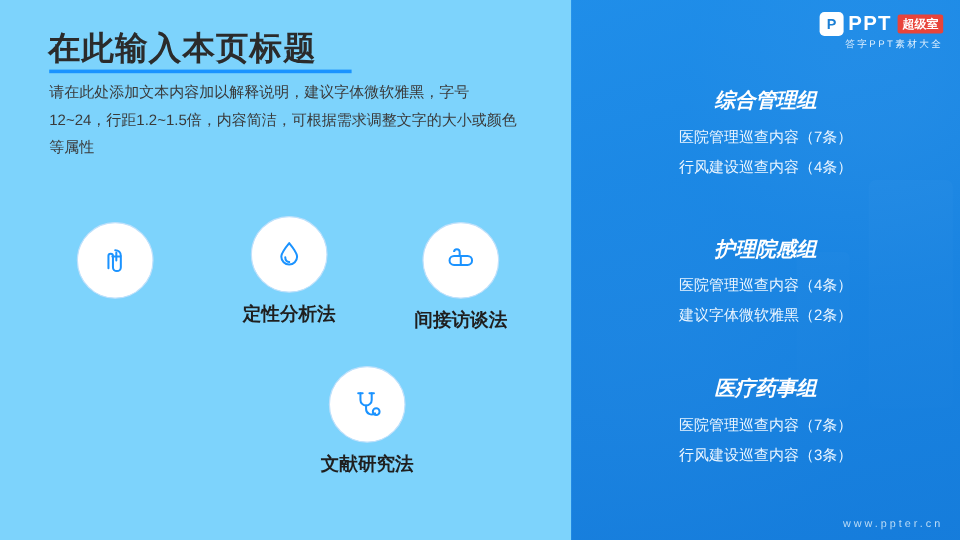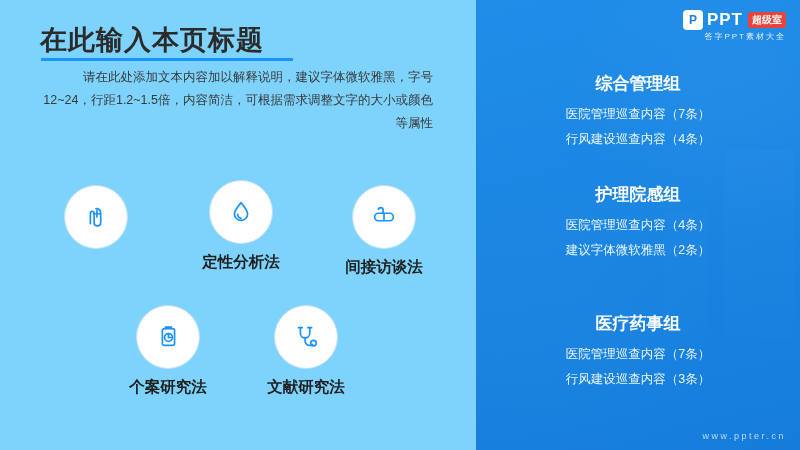--- a/index.html
+++ b/index.html
@@ -18,21 +18,21 @@
     position:absolute; left:40px; top:22px;
     font-size:27px; font-weight:bold; color:#2b2b2b;
     letter-spacing:1px;
   }
   .title-underline {
     position:absolute; left:41px; top:58px; width:252px; height:3px;
     background:#1b93ff;
   }
   .subtitle {
     position:absolute; left:41px; top:66px; width:392px;
-    font-size:12.5px; line-height:1.85; color:#3a3a3a;text-align:right;
+    font-size:12.5px; line-height:1.85; color:#3a3a3a;
   }
 
   
   .icon-item { position:absolute; text-align:center; }
   .circle {
     width:64px; height:64px; border-radius:50%;
     border:1.4px solid #bfe0fb; background:#ffffff;
     display:flex; align-items:center; justify-content:center;
     margin:0 auto;
   }
@@ -82,21 +82,21 @@
     margin-left:5px; background:#e8443a; color:#fff; font-size:10px;
     padding:1px 4px; border-radius:2px; font-weight:bold;
   }
   .logo-sub {
     position:absolute; right:14px; top:31px; color:#dff0ff;
     font-size:8px; letter-spacing:2px;
   }
 
   .group { position:absolute; left:0; width:324px; text-align:center; }
   .group-title {
-    font-size:17px; font-weight:bold; color:#ffffff; margin-bottom:11px;
+    font-size:17px; font-weight:bold; color:#ffffff; margin-bottom:11px;font-style:italic;
   }
   .group-line { font-size:12.5px; color:#eaf5ff; margin-bottom:8px; }
 
   .watermark {
     position:absolute; right:14px; bottom:9px;
     font-size:9px; color:#bcdcf6; letter-spacing:2.5px;text-align:right;
   }
 </style>
 </head>
 <body>
@@ -137,33 +137,20 @@
           <svg width="30" height="30" viewBox="0 0 32 32" fill="none" stroke="#1b93ff" stroke-width="1.8">
             <rect x="6" y="12" width="20" height="8" rx="4"></rect>
             <path d="M16 12v8"></path>
             <path d="M10 8.5c0-1.4 1.1-2.5 2.5-2.5S15 7.1 15 8.5v3.2"></path>
           </svg>
         </span>
       </div>
       <div class="icon-label">间接访谈法</div>
     </div>
 
-    <div class="icon-item" style="left:114px; top:305px; width:108px;">
-      <div class="circle">
-        <span>
-          <svg width="30" height="30" viewBox="0 0 32 32" fill="none" stroke="#1b93ff" stroke-width="1.8">
-            <rect x="10" y="7" width="13" height="18" rx="2"></rect>
-            <path d="M13.5 7V5.5h6V7" stroke-linecap="round"></path>
-            <circle cx="16.5" cy="16.5" r="4.2"></circle>
-            <path d="M16.5 12.3v4.2h4.2" stroke-linecap="round"></path>
-          </svg>
-        </span>
-      </div>
-      <div class="icon-label">个案研究法</div>
-    </div>
 
     <div class="icon-item" style="left:252px; top:305px; width:108px;">
       <div class="circle">
         <span>
           <svg width="30" height="30" viewBox="0 0 32 32" fill="none" stroke="#1b93ff" stroke-width="1.8">
             <path d="M10 6v6a5 5 0 0 0 10 0V6" stroke-linecap="round"></path>
             <path d="M8 6h4M18 6h4" stroke-linecap="round"></path>
             <path d="M15 17v3a5 5 0 0 0 8 4" stroke-linecap="round"></path>
             <circle cx="24" cy="22.5" r="3"></circle>
           </svg>
@@ -183,21 +170,21 @@
       <span class="logo-tag">超级室</span>
     </div>
     <div class="logo-sub">答字PPT素材大全</div>
 
     <div class="group" style="top:72px;">
       <div class="group-title">综合管理组</div>
       <div class="group-line">医院管理巡查内容（7条）</div>
       <div class="group-line">行风建设巡查内容（4条）</div>
     </div>
 
-    <div class="group" style="top:183px;">
+    <div class="group" style="top:196px;">
       <div class="group-title">护理院感组</div>
       <div class="group-line">医院管理巡查内容（4条）</div>
       <div class="group-line">建议字体微软雅黑（2条）</div>
     </div>
 
     <div class="group" style="top:312px;">
       <div class="group-title">医疗药事组</div>
       <div class="group-line">医院管理巡查内容（7条）</div>
       <div class="group-line">行风建设巡查内容（3条）</div>
     </div>

